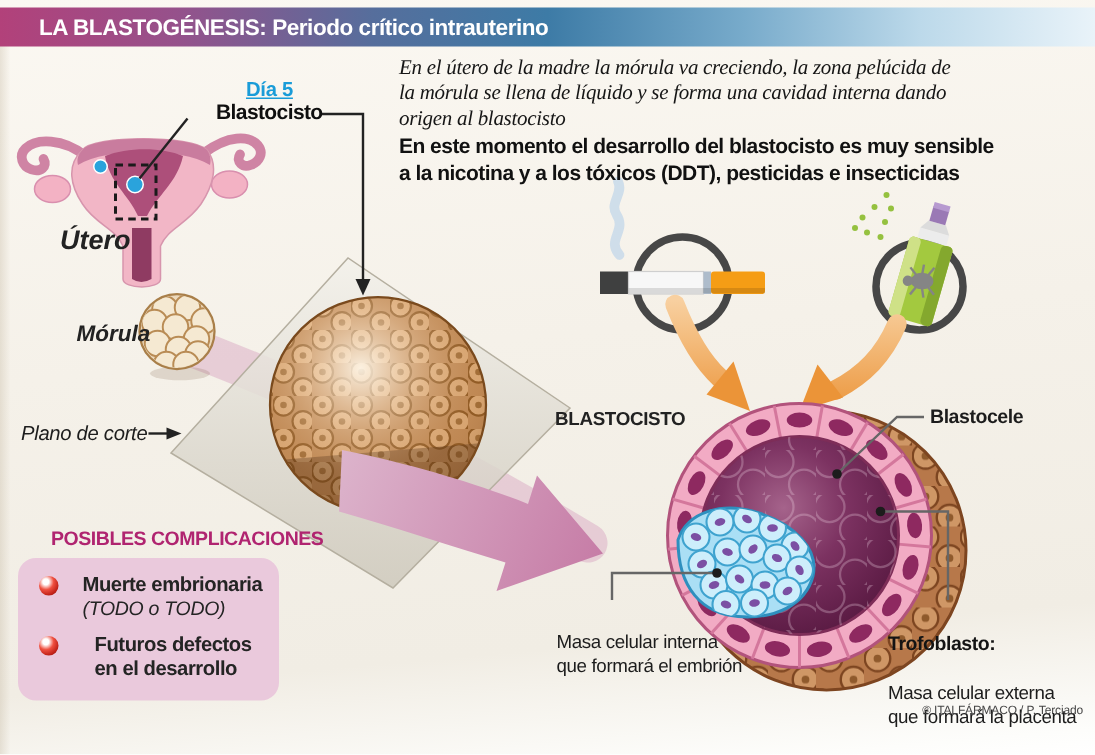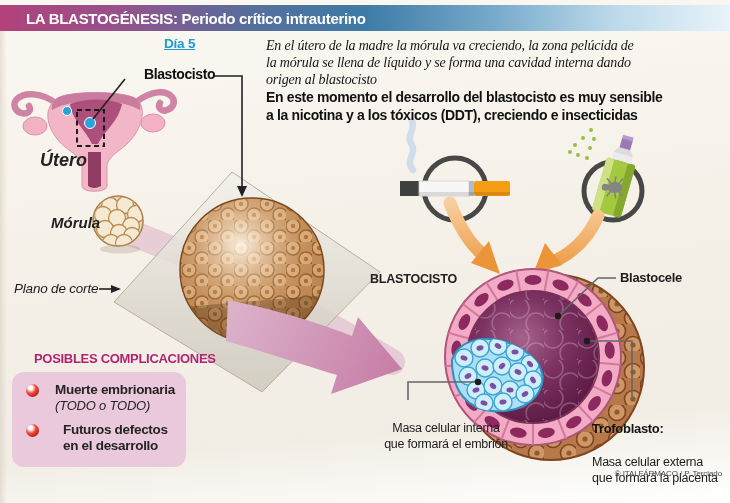--- a/index.html
+++ b/index.html
@@ -12,21 +12,21 @@
     background:linear-gradient(90deg,rgba(196,184,162,.35),rgba(196,184,162,0));}
   .header{
     position:absolute;left:0;top:5px;width:730px;height:26px;
     background:linear-gradient(90deg,#b2417a 0%,#96518b 16%,#566e9c 34%,#3d7ba6 50%,#78abcb 68%,#bcd9ea 84%,#e9f3f9 100%);
     display:flex;align-items:center;
   }
   .header span{color:#fff;font-weight:bold;font-size:15px;letter-spacing:-.3px;padding-left:26px;}
   .lbl{position:absolute;white-space:pre-line;}
   .intro-italic{left:266px;top:37px;width:462px;font-style:italic;font-size:14px;line-height:17px;letter-spacing:-.2px;color:#161616;font-family:Liberation Serif, serif;}
   .intro-bold{left:266px;top:89px;width:462px;font-weight:bold;font-size:14px;line-height:17.5px;letter-spacing:-.35px;color:#111;}
-  .day{left:164px;top:36px;font-size:13.5px;font-weight:bold;color:#1a9cd8;letter-spacing:-.2px;text-decoration:underline;}
+  .day{left:164px;top:52px;font-size:13.5px;font-weight:bold;color:#1a9cd8;letter-spacing:-.2px;text-decoration:underline;}
   .blasto{left:144px;top:66px;font-size:14px;font-weight:bold;letter-spacing:-.4px;color:#0f0f0f;}
   .utero{left:40px;top:150px;font-size:18px;font-weight:bold;font-style:italic;color:#222;}
   .morula{left:51px;top:214px;font-size:15px;font-weight:bold;font-style:italic;color:#222;}
   .plano{left:14px;top:281px;font-size:13.5px;font-style:italic;color:#1d1d1d;letter-spacing:-.2px;}
   .comp-title{left:34px;top:351px;font-size:13px;font-weight:bold;color:#b02470;letter-spacing:-.3px;}
   .comp-box{position:absolute;left:12px;top:372px;width:174px;height:95px;background:#eac9dc;border-radius:12px;}
   .comp-item{position:absolute;left:14px;display:flex;gap:8px;}
   .comp-item .dot{flex:0 0 13px;width:13px;height:13px;border-radius:50%;margin-top:2px;
     background:radial-gradient(circle at 35% 30%,#ffffff 0 16%,#ef5040 42%,#c3241a 70%,#7e0f0a 100%);}
   .comp-item .t1{font-weight:bold;font-size:13.5px;line-height:16px;letter-spacing:-.3px;color:#242424;}
@@ -307,21 +307,21 @@
   </svg>
 
   <div class="header">
     <span>LA BLASTOGÉNESIS: Periodo crítico intrauterino</span>
   </div>
 
   <div class="lbl intro-italic">En el útero de la madre la mórula va creciendo, la zona pelúcida de
 la mórula se llena de líquido y se forma una cavidad interna dando
 origen al blastocisto</div>
   <div class="lbl intro-bold">En este momento el desarrollo del blastocisto es muy sensible
-a la nicotina y a los tóxicos (DDT), creciendo e insecticidas</div>
+a la nicotina y a los tóxicos (DDT), pesticidas e insecticidas</div>
 
   <div class="lbl day">Día 5</div>
   <div class="lbl blasto">Blastocisto</div>
   <div class="lbl utero">Útero</div>
   <div class="lbl morula">Mórula</div>
   <div class="lbl plano">Plano de corte</div>
 
   <div class="lbl comp-title">POSIBLES COMPLICACIONES</div>
   <div class="comp-box">
     <div class="comp-item" style="top:10px;gap:16px;">
@@ -337,21 +337,21 @@
         <span class="t1" style="display:block;white-space:pre-line;">Futuros defectos
 en el desarrollo</span>
       </span>
     </div>
   </div>
 
   <div class="lbl xs-title">BLASTOCISTO</div>
   <div class="lbl blastocele">Blastocele</div>
 
   <div class="lbl embry">
-    <div class="cell-lbl-text" style="white-space:pre-line;text-align:center;">Masa celular interna
+    <div class="cell-lbl-text" style="white-space:pre-line;">Masa celular interna
 que formará el embrión</div>
   </div>
   <div class="lbl troph">
     <div class="cell-lbl-title">Trofoblasto:</div>
     <div class="cell-lbl-text" style="white-space:pre-line;">Masa celular externa
 que formará la placenta</div>
   </div>
 
   <div class="lbl credit">© ITALFÁRMACO / P. Terciado</div>
 </div>

